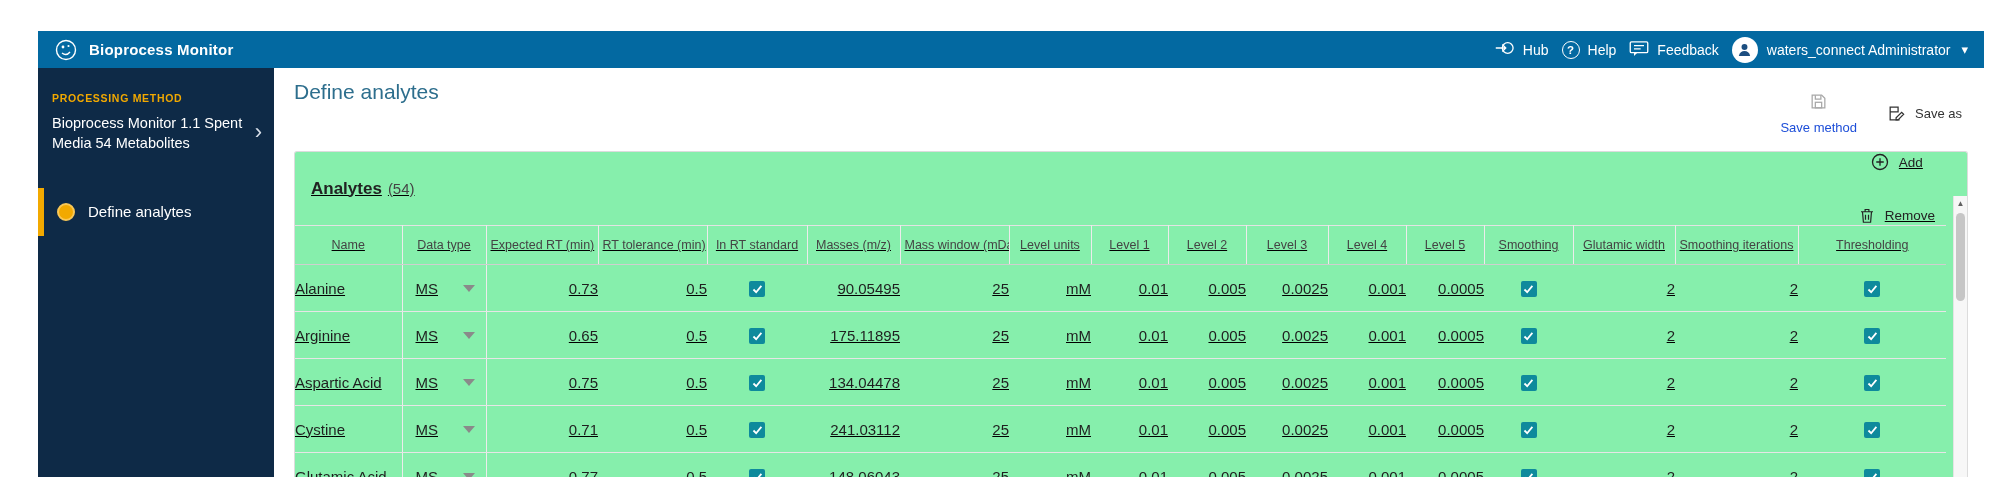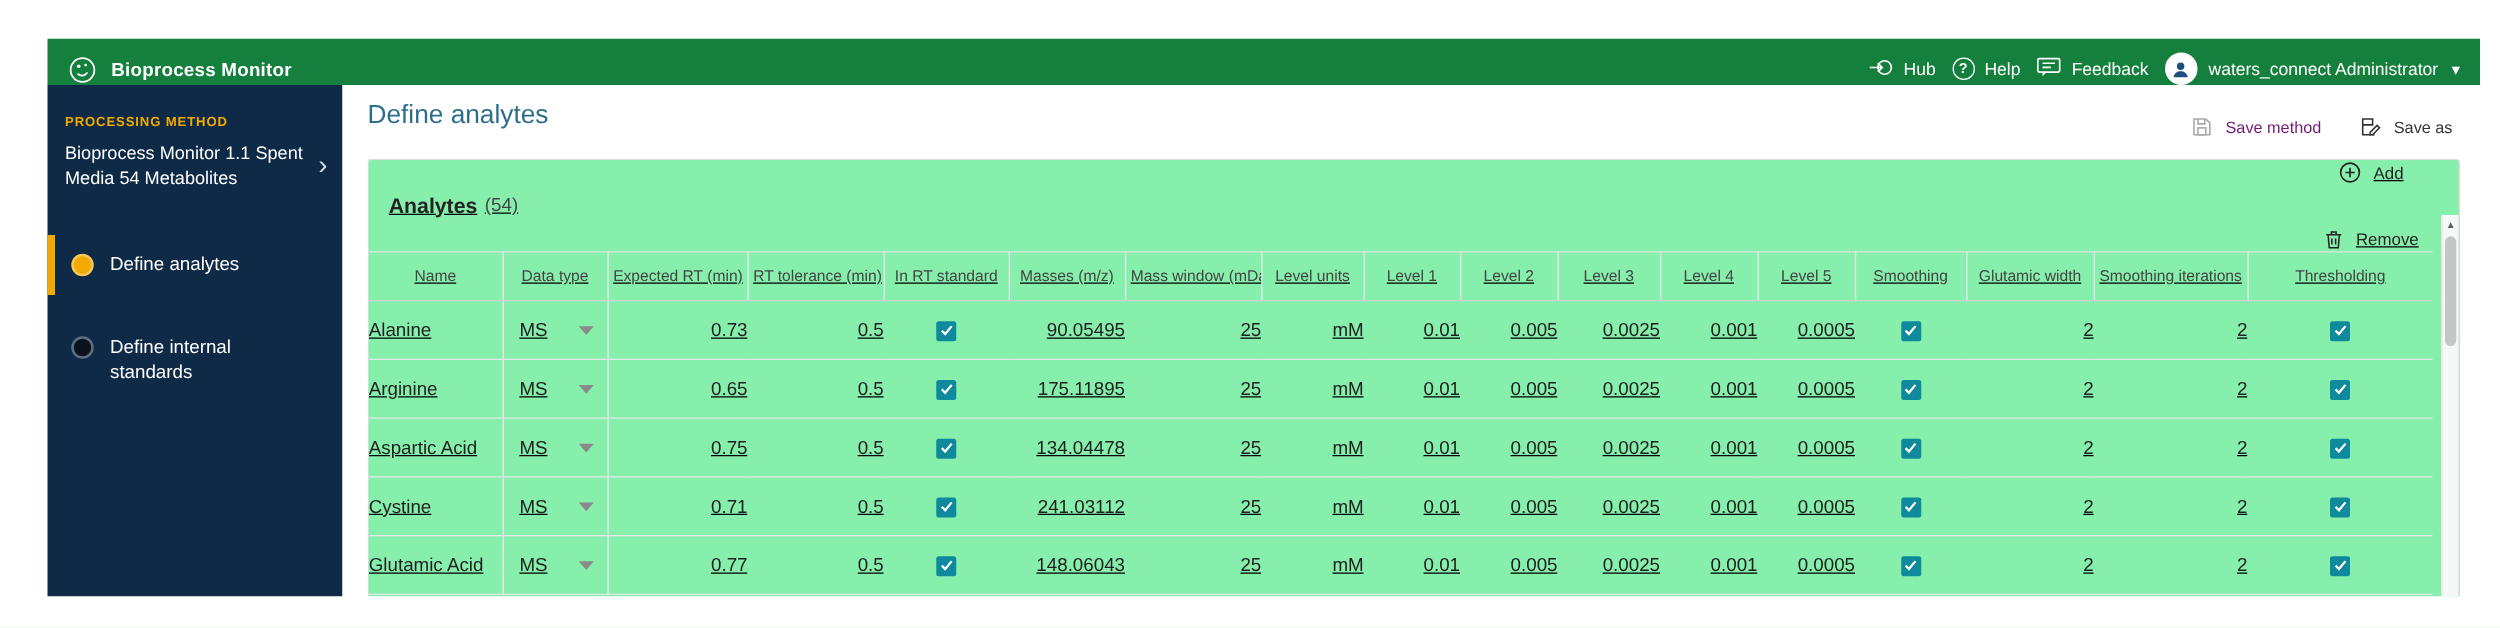--- a/index.html
+++ b/index.html
@@ -1,20 +1,20 @@
 <!DOCTYPE html>
 <html><head>
 <meta charset="utf-8">
 <style>
   html,body{margin:0;padding:0;background:#ffffff;}
   .screen{position:relative;width:2000px;height:502px;background:#fff;font-family:"Liberation Sans",sans-serif;overflow:hidden;}
   .app{position:absolute;left:38px;top:31px;width:1946px;height:446px;display:flex;flex-direction:column;background:#fff;}
 
   
-  .topbar{flex:0 0 37px;height:37px;background:#15803d;display:flex;align-items:flex-end;color:#fff;padding:0 16px;box-sizing:border-box;}
+  .topbar{flex:0 0 37px;height:37px;background:#0369a1;display:flex;align-items:center;color:#fff;padding:0 16px;box-sizing:border-box;}
   .topbar-left{display:flex;align-items:center;gap:11px;}
   .logo{width:24px;height:24px;flex:0 0 24px;}
   .app-name{font-size:15px;font-weight:bold;letter-spacing:.2px;}
   .topbar-right{margin-left:auto;display:flex;align-items:center;gap:13px;font-size:14px;}
   .topbar-item{display:flex;align-items:center;gap:8px;cursor:default;}
   .qmark{width:18px;height:18px;border:1.5px solid #fff;border-radius:50%;display:flex;align-items:center;justify-content:center;font-size:11.5px;font-weight:bold;box-sizing:border-box;}
   .avatar{width:26px;height:26px;border-radius:50%;background:#ffffff;display:flex;align-items:center;justify-content:center;}
   .user-chip{display:flex;align-items:center;gap:9px;}
   .chev-down{font-size:13px;line-height:1;margin-left:2px;}
 
@@ -36,21 +36,21 @@
   .nav-dot.off{background:#0b121c;border:2px solid #5d6f82;}
 
   
   .main{flex:1;background:#fff;padding:12px 16px 0 20px;display:flex;flex-direction:column;min-width:0;box-sizing:border-box;}
   .main-header{display:flex;align-items:flex-start;}
   .titles{display:flex;flex-direction:column;}
   .page-title{color:#2d6e8d;font-size:21px;font-weight:normal;}
   .page-subtitle{font-size:14.5px;color:#2e2e2e;margin-top:7px;}
   .save-actions{margin-left:auto;display:flex;align-items:center;gap:30px;margin-top:12px;padding-right:6px;}
   .action{display:flex;align-items:center;gap:9px;font-size:13px;}
-  .action.disabled{color:#701a75;}
+  .action.disabled{color:#1d4ed8;flex-direction:column;}
   .action.enabled{color:#333;}
   .action svg{display:block;}
 
   
   .card{margin-top:16px;border:1px solid #dcdcdc;border-bottom:none;border-radius:3px 3px 0 0;flex:1;position:relative;overflow:hidden;display:flex;flex-direction:column;background:#86efac;text-decoration:underline;}
   .card-header{flex:0 0 44px;display:flex;align-items:center;padding:0 16px;box-sizing:border-box;}
   .card-title{font-size:17px;font-weight:bold;color:#222;}
   .card-count{font-size:15px;color:#454545;margin-left:6px;}
   .card-actions{margin-left:auto;display:flex;align-items:center;gap:34px;padding-right:16px;flex-direction:column;}
   .tool{display:flex;align-items:center;gap:9px;font-size:13.5px;color:#222;}
@@ -136,24 +136,20 @@
           <div class="method-row">
             <div class="method-name">Bioprocess Monitor 1.1 Spent Media 54 Metabolites</div>
             <div class="method-chevron">›</div>
           </div>
         </div>
         <div class="nav">
           <div class="nav-item active">
             <span class="nav-dot on"></span>
             <span>Define analytes</span>
           </div>
-          <div class="nav-item">
-            <span class="nav-dot off"></span>
-            <span style="max-width:150px;display:inline-block;">Define internal standards</span>
-          </div>
         </div>
       </div>
 
       <div class="main">
         <div class="main-header">
           <div class="titles">
             <div class="page-title">Define analytes</div>
           </div>
           <div class="save-actions">
             <span class="action disabled">

